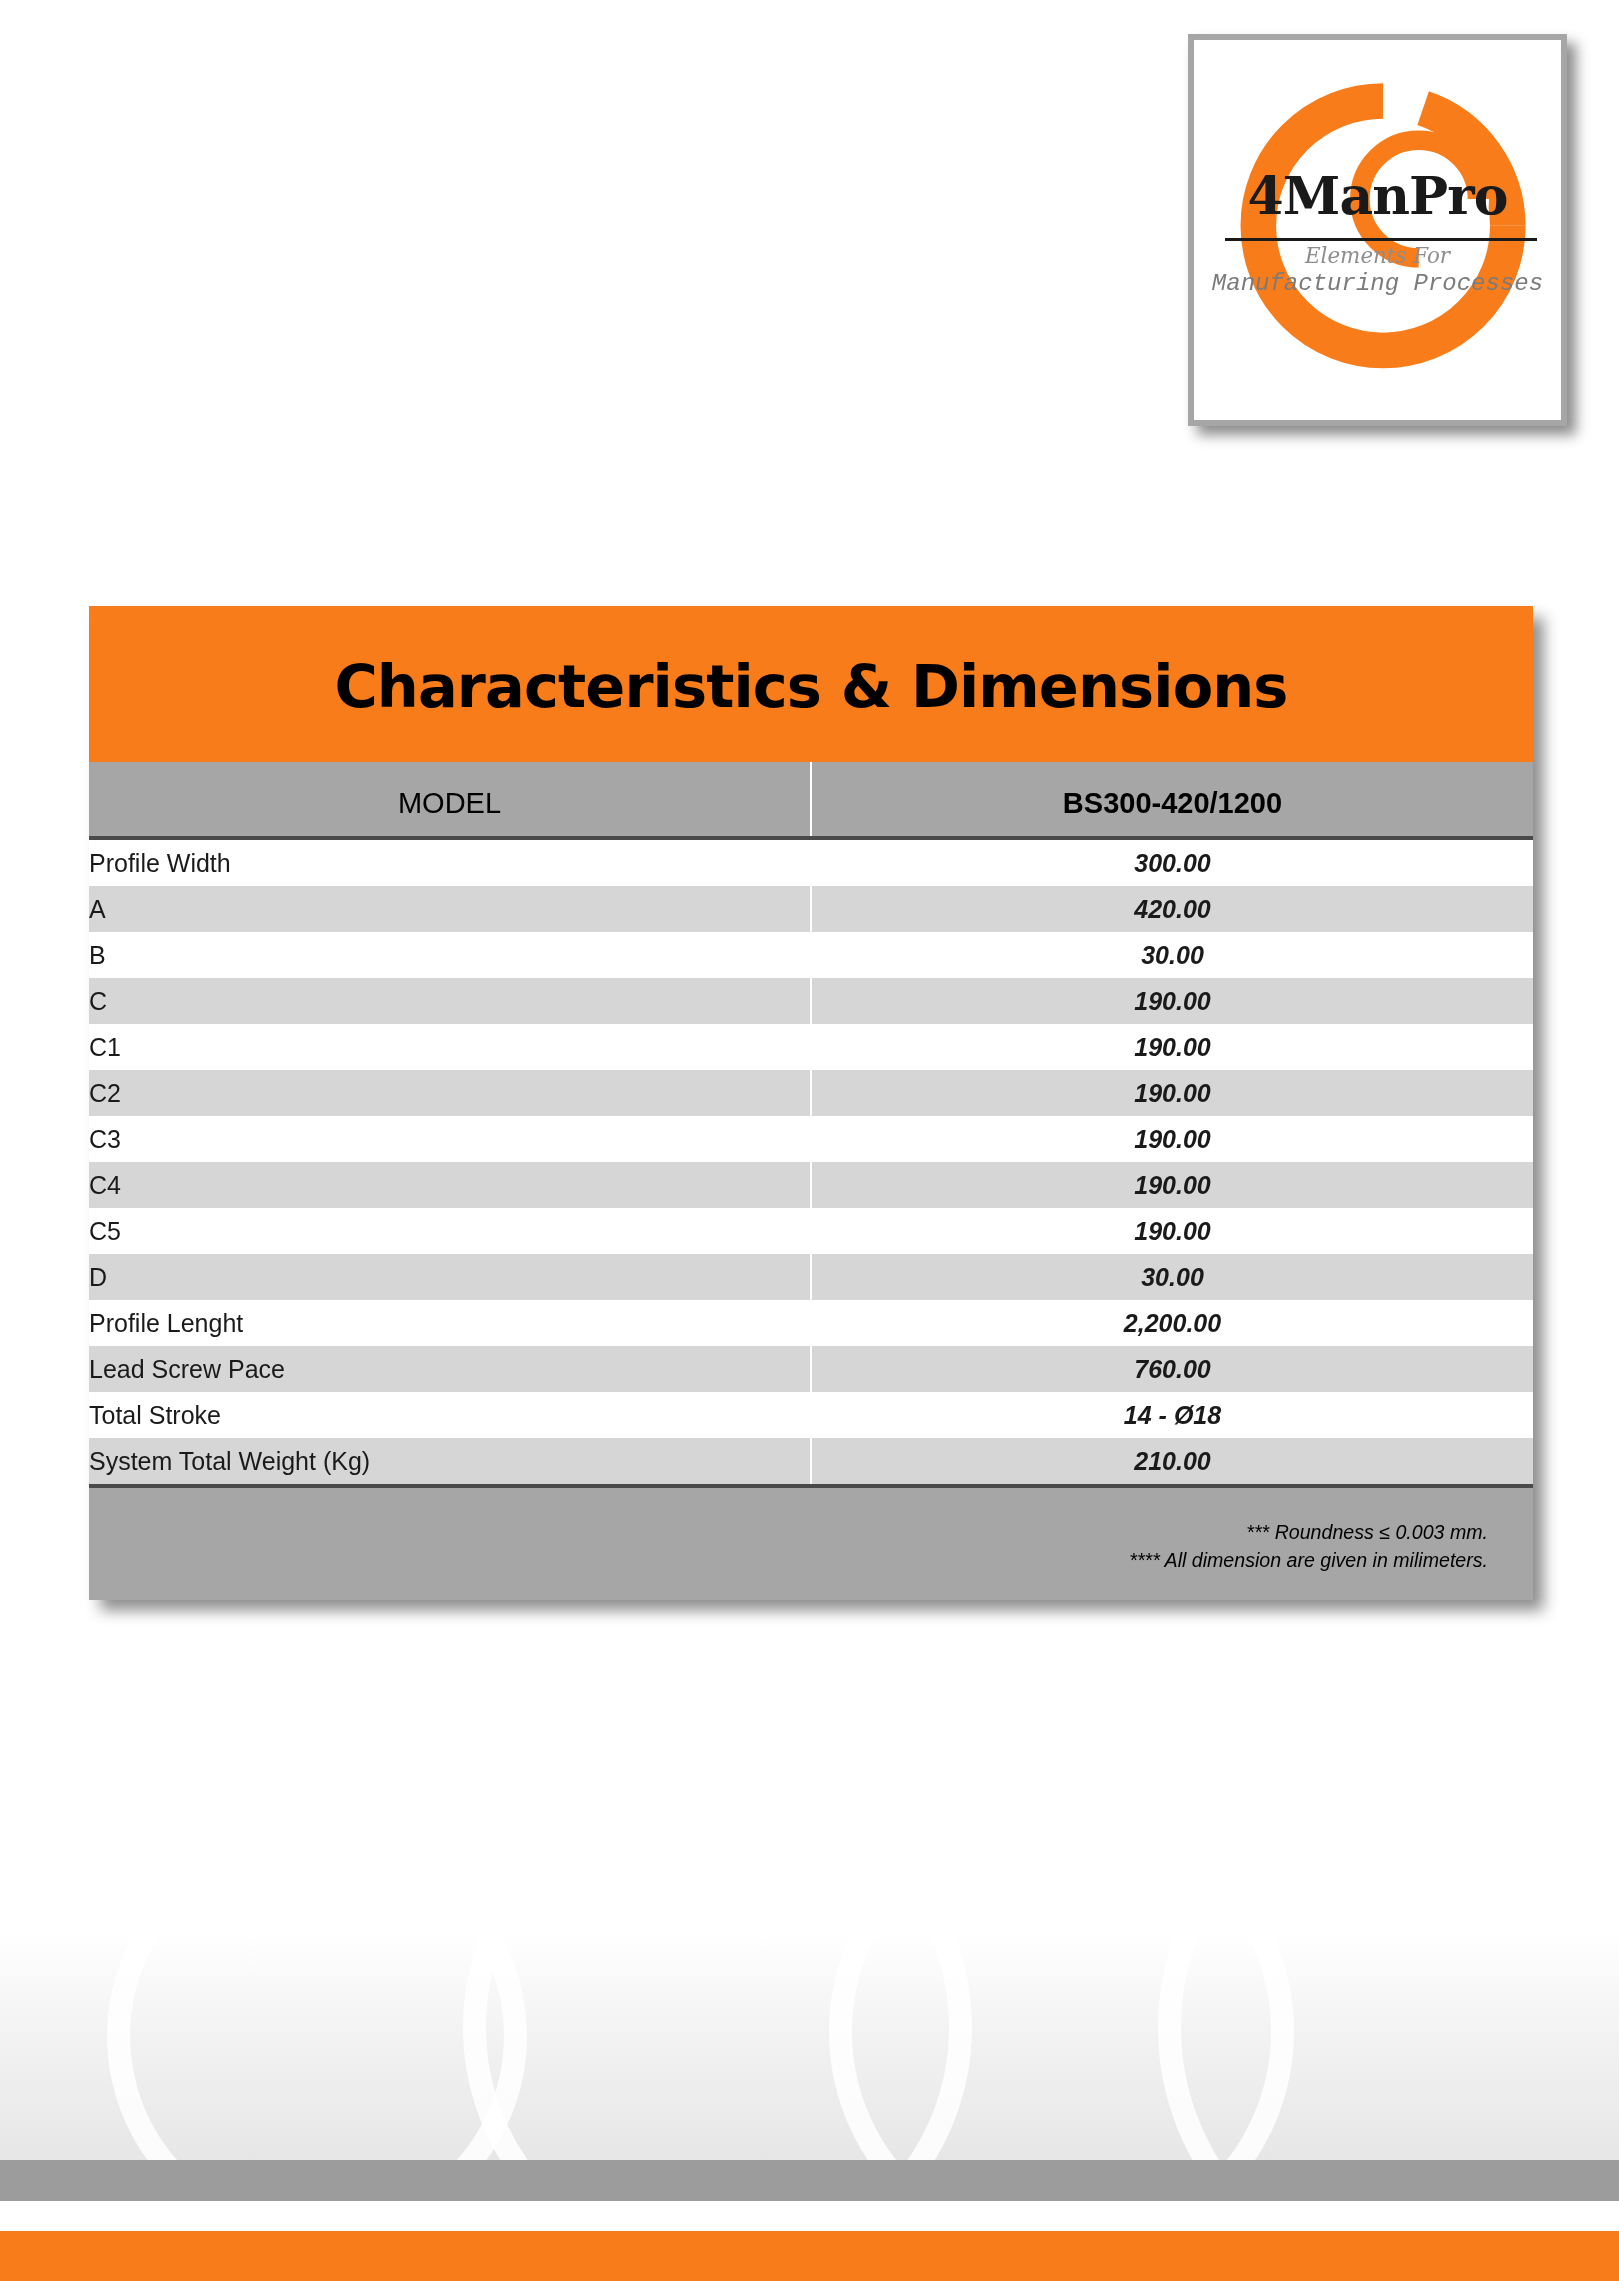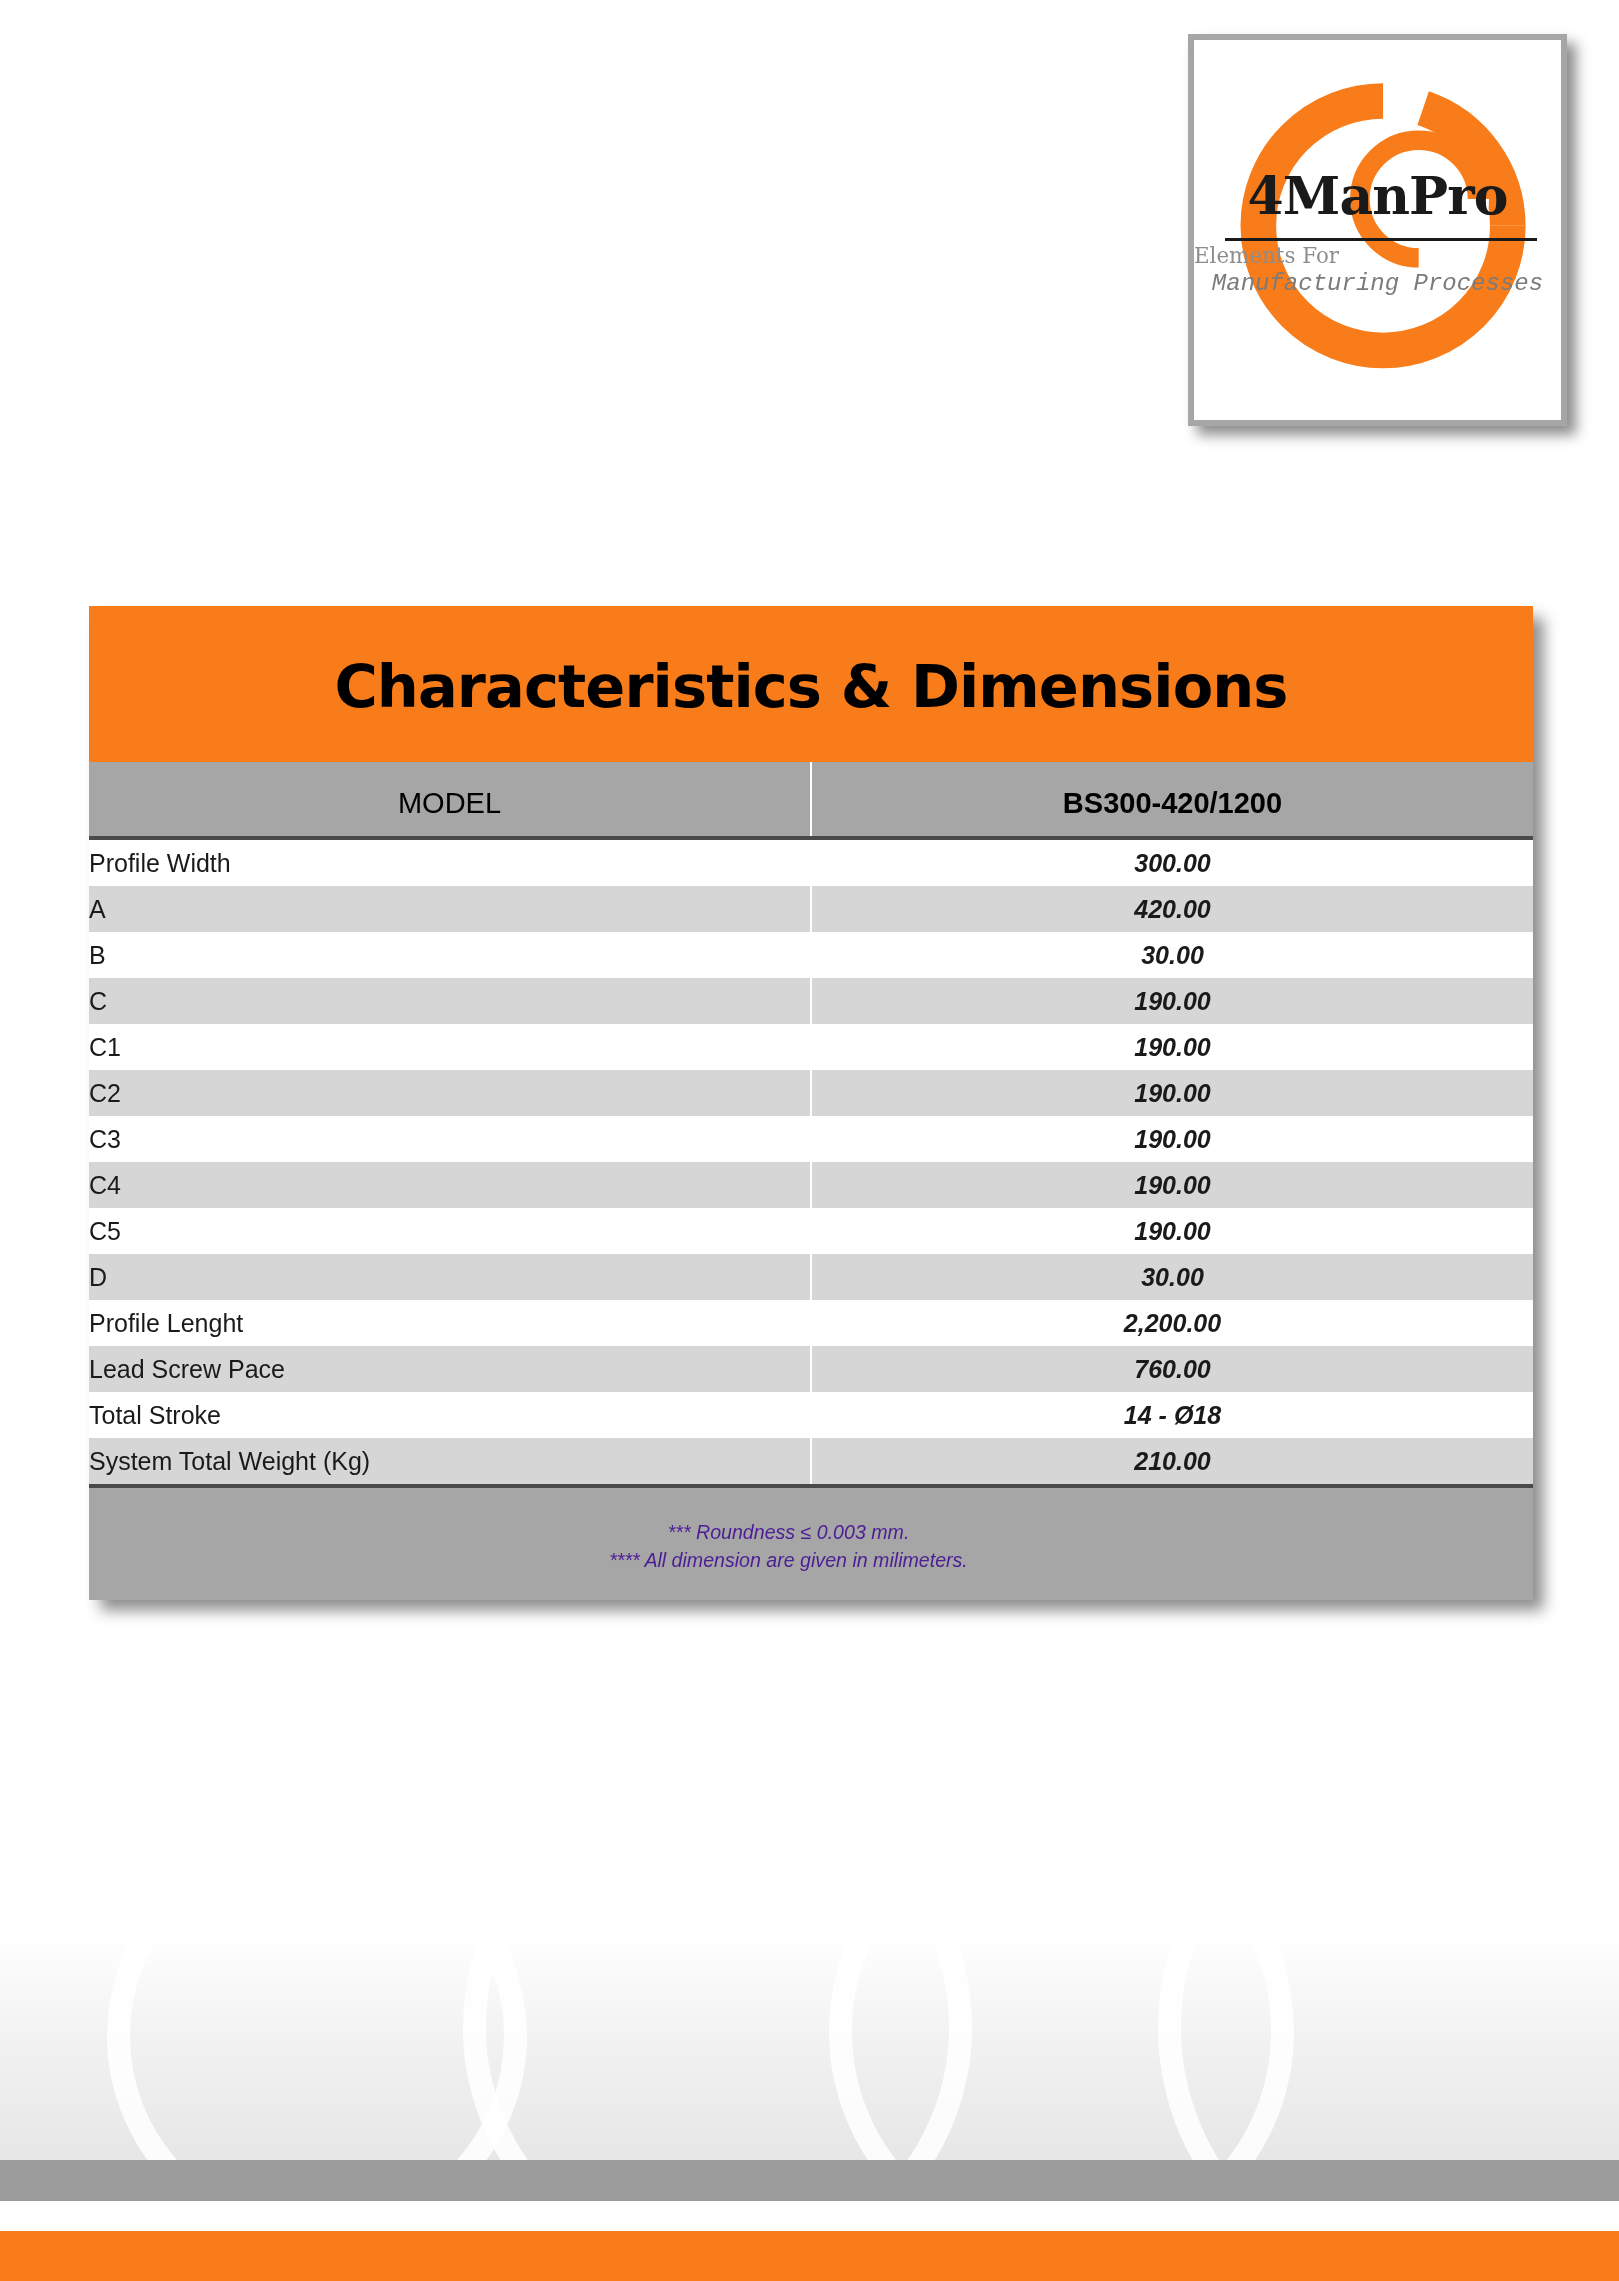--- a/index.html
+++ b/index.html
@@ -59,22 +59,23 @@
     width: 312px;
     height: 2.7px;
     background: #1a1a1a;
     z-index: 3;
   }
   .logo-sub1 {
     position: absolute;
     left: 0;
     top: 203px;
     width: 100%;
-    text-align: left;
+    text-align: center;
     font-family: "DejaVu Serif", serif;
+    font-style: italic;
     font-size: 21.4px;
     color: #8d8d8d;
     z-index: 3;
   }
   .logo-sub2 {
     position: absolute;
     left: 0;
     top: 230px;
     width: 100%;
     text-align: center;
@@ -144,23 +145,22 @@
   tr.last td { border-bottom: 4.5px solid #4a4a4a; margin-top: 18px; }
 
   .card-footer {
     background: #a6a6a6;
     padding: 30px 45px 25px 0;
     text-align: right;
   }
   .note {
     font-size: 19.6px;
     font-style: italic;
-    color: #4c1d95;
+    color: #000000;
     line-height: 1.45;
-    text-align: center;
   }
 
   
   .bottom-art {
     position: absolute;
     left: 0;
     bottom: 0;
     width: 100%;
     height: 348px;
     overflow: hidden;

